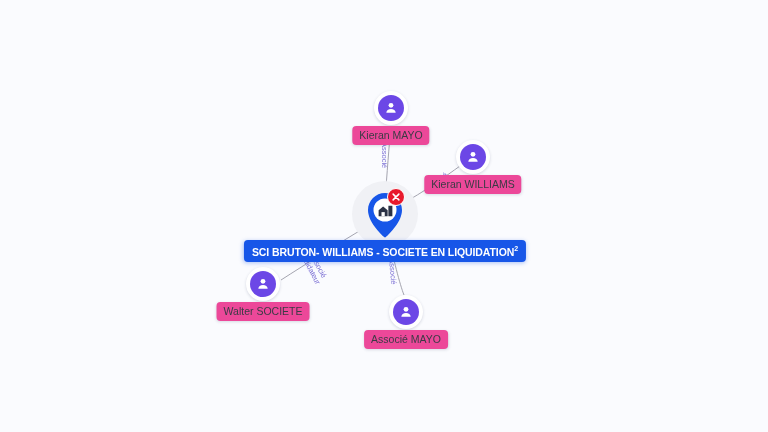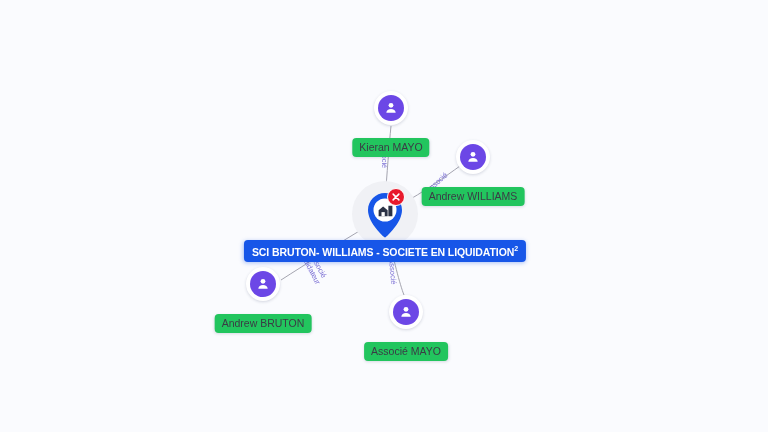--- a/index.html
+++ b/index.html
@@ -52,24 +52,24 @@
     border-radius: 50%;
     background: #6c47e6;
     display: flex;
     align-items: center;
     justify-content: center;
   }
   .avatar-disc svg { display: block; }
 
   .node-label {
     position: absolute;
-    top: 30px;
+    top: 18px;
     left: 50%;
     transform: translateX(-50%);
-    background: #22c55e;
+    background: #ec4899;
     color: #3b3b45;
     font-size: 10.5px;
     line-height: 12px;
     white-space: nowrap;
     padding: 3px 7px 4px 7px;
     border-radius: 4px;
     box-shadow: 0 1px 3px rgba(40,50,90,0.16);
   }
 
   
@@ -189,33 +189,33 @@
 
   <div class="person-node" style="left:473px; top:157px;">
     <div class="avatar-ring">
       <div class="avatar-disc">
         <svg width="16" height="16" viewBox="0 0 24 24" fill="#ffffff">
           <circle cx="12" cy="8" r="3.6"></circle>
           <path d="M5 19c0-3.6 3.1-5.6 7-5.6s7 2 7 5.6z"></path>
         </svg>
       </div>
     </div>
-    <div class="node-label">Andrew WILLIAMS</div>
+    <div class="node-label">Kieran WILLIAMS</div>
   </div>
 
   <div class="person-node" style="left:263px; top:284px;">
     <div class="avatar-ring">
       <div class="avatar-disc">
         <svg width="16" height="16" viewBox="0 0 24 24" fill="#ffffff">
           <circle cx="12" cy="8" r="3.6"></circle>
           <path d="M5 19c0-3.6 3.1-5.6 7-5.6s7 2 7 5.6z"></path>
         </svg>
       </div>
     </div>
-    <div class="node-label">Andrew BRUTON</div>
+    <div class="node-label">Walter SOCIETE</div>
   </div>
 
   <div class="person-node" style="left:406px; top:312px;">
     <div class="avatar-ring">
       <div class="avatar-disc">
         <svg width="16" height="16" viewBox="0 0 24 24" fill="#ffffff">
           <circle cx="12" cy="8" r="3.6"></circle>
           <path d="M5 19c0-3.6 3.1-5.6 7-5.6s7 2 7 5.6z"></path>
         </svg>
       </div>

